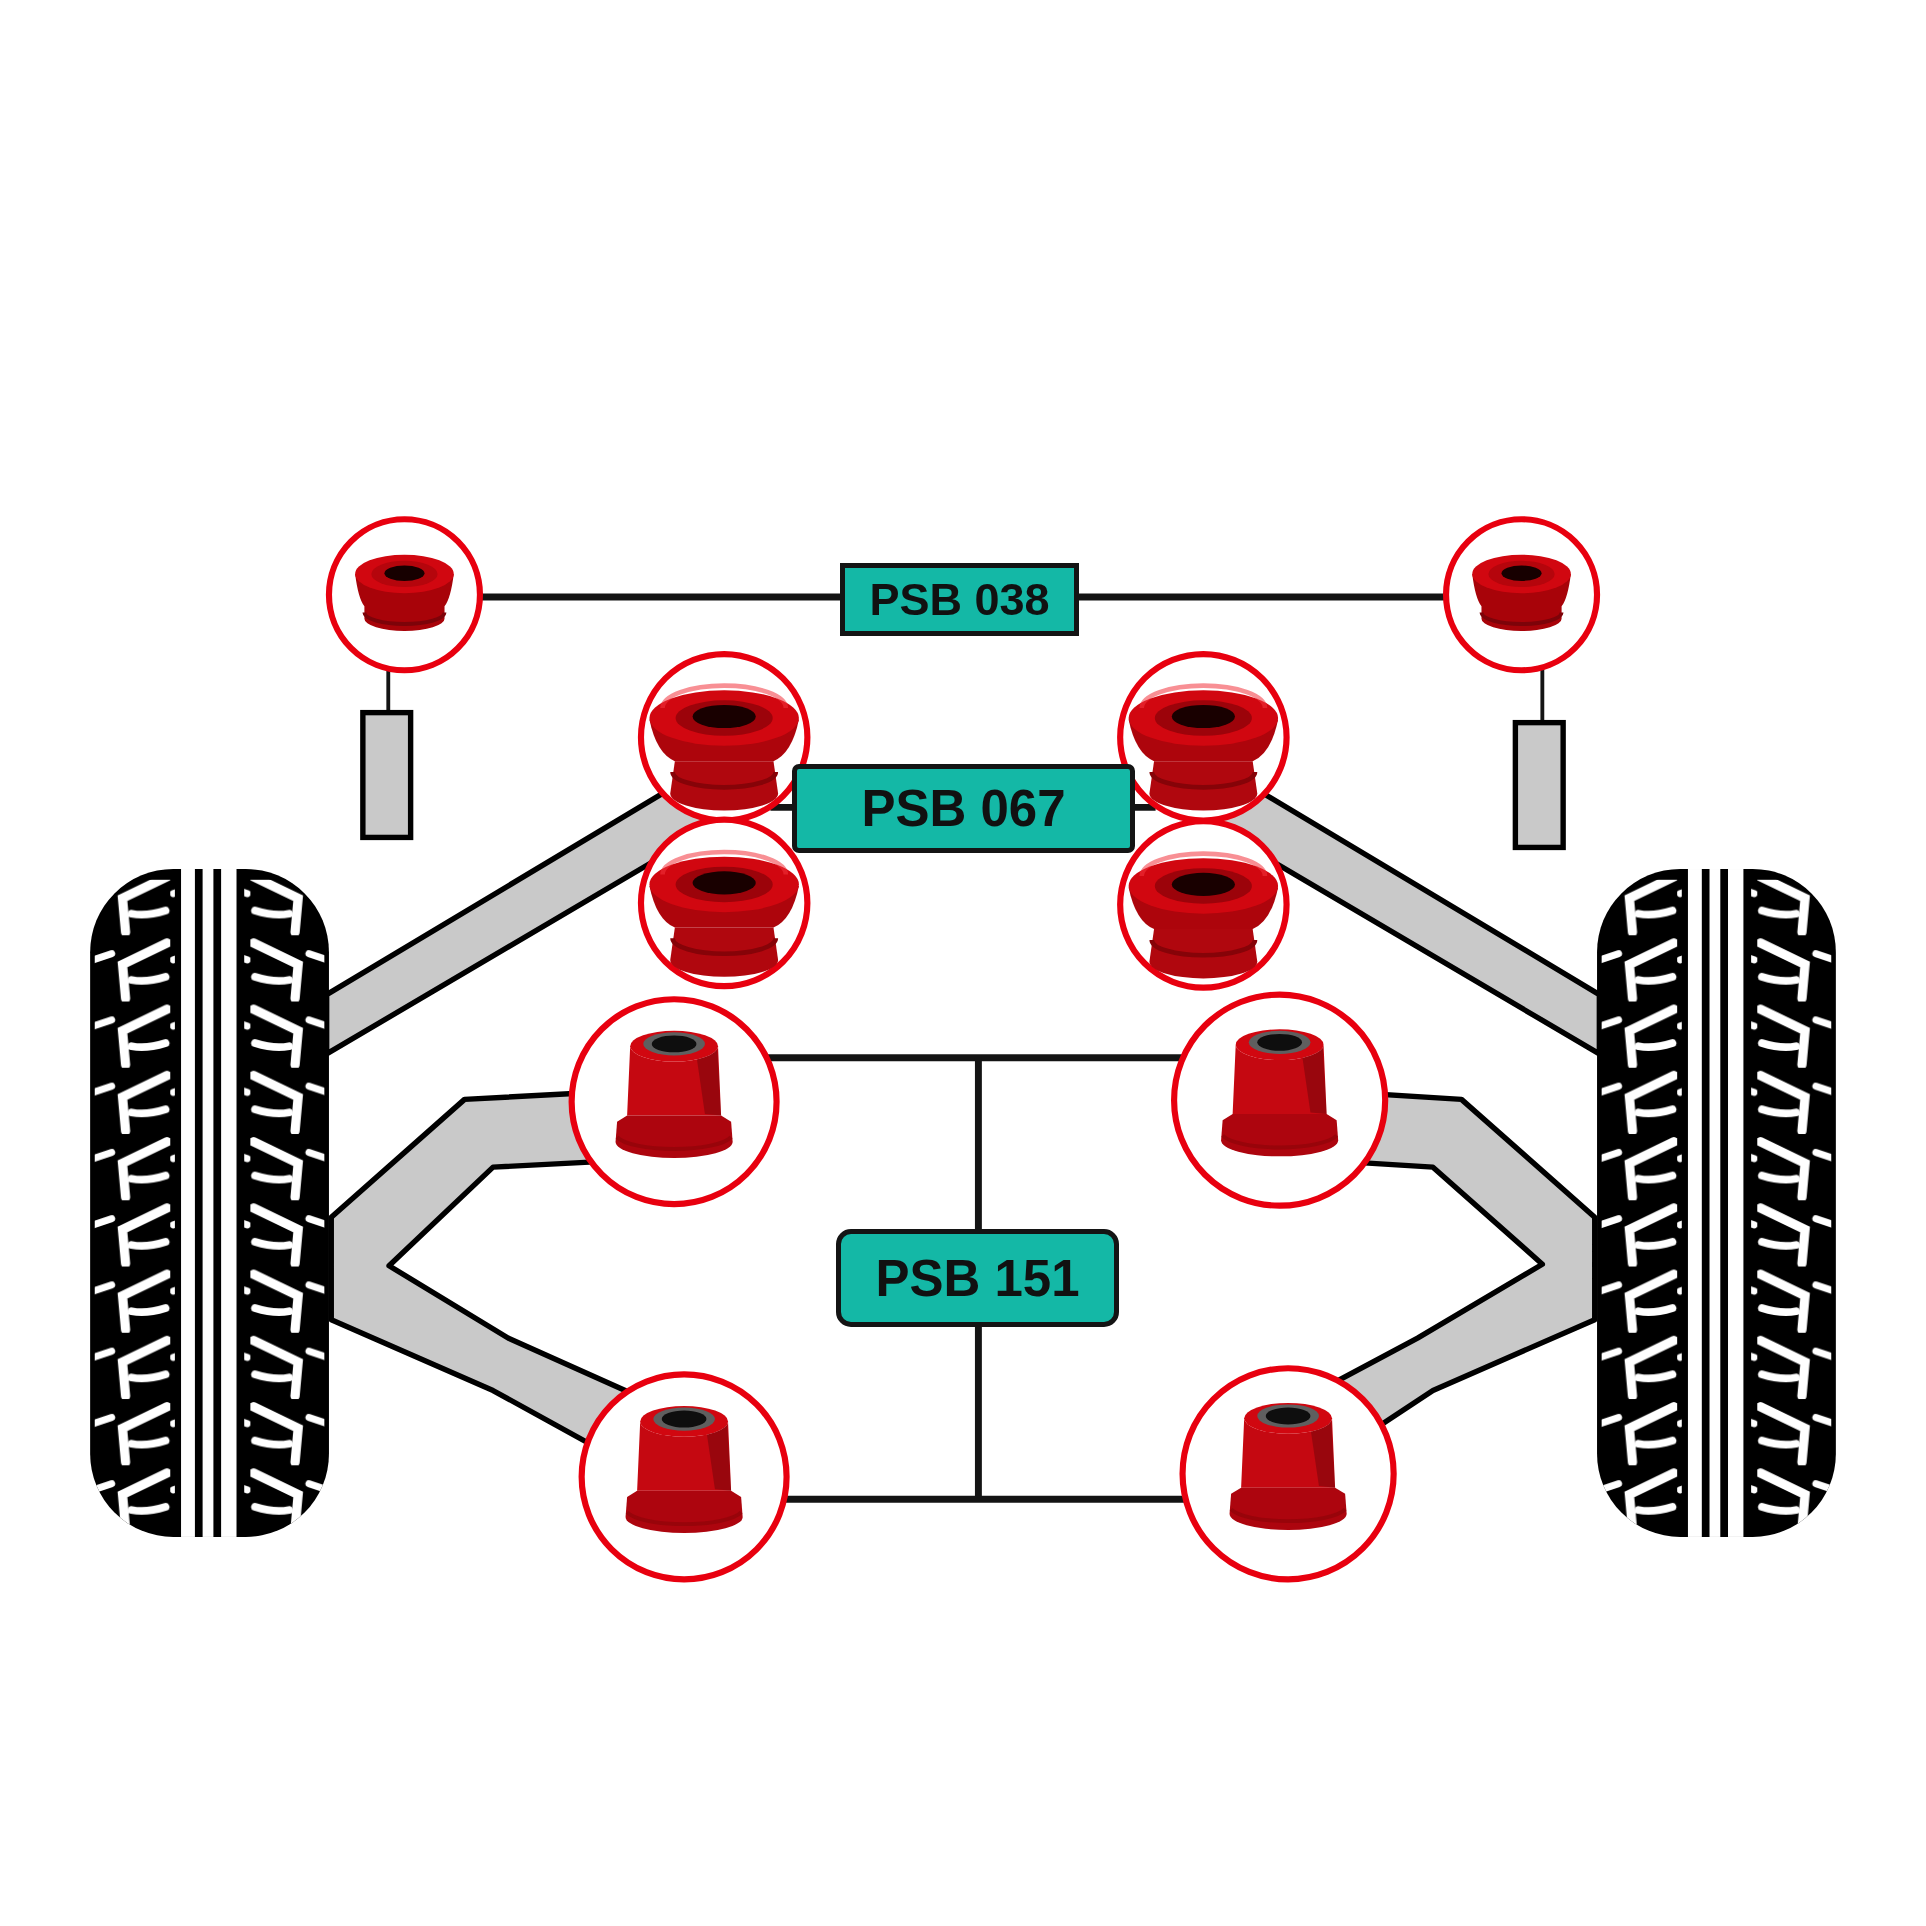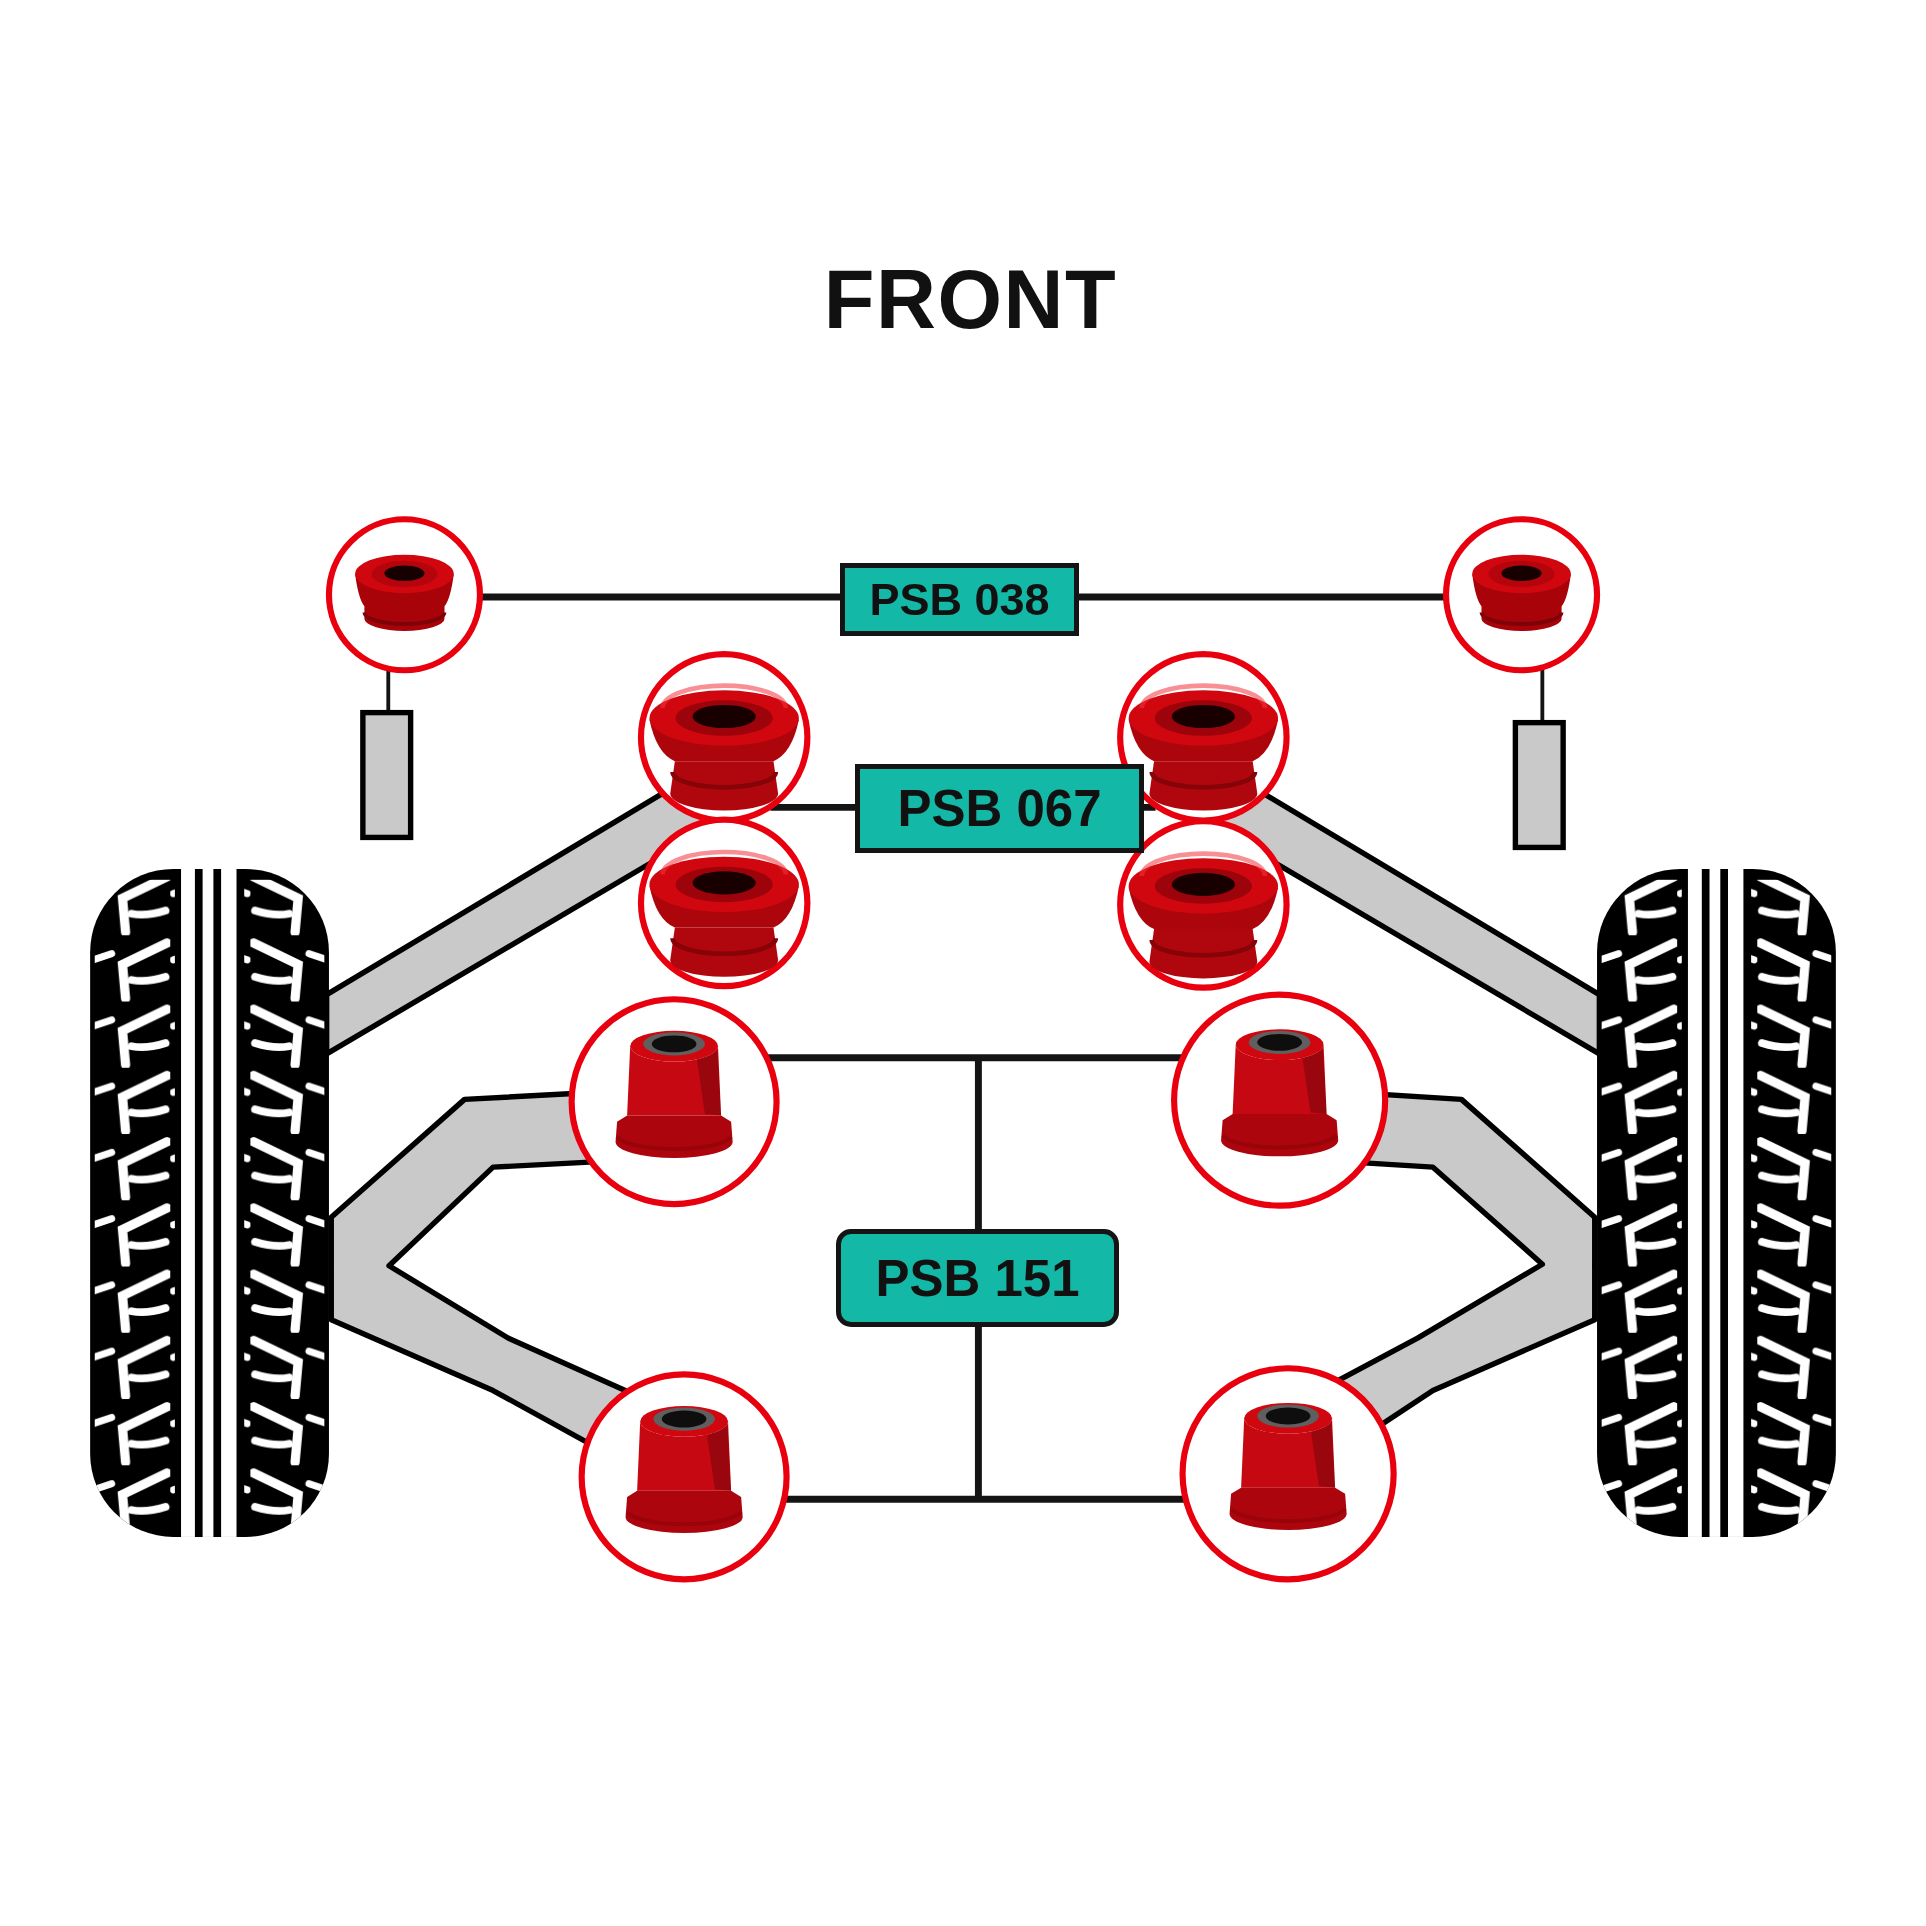--- a/index.html
+++ b/index.html
@@ -25,21 +25,21 @@
     font-size:83px;font-weight:bold;letter-spacing:1.5px;color:#111;
     white-space:nowrap;
   }
   .label-box{
     position:absolute;box-sizing:border-box;
     background:#14b8a6;border:5.4px solid var(--line-black);
     display:flex;align-items:center;justify-content:center;
     font-weight:bold;color:#111;white-space:nowrap;
   }
   .label-psb038{left:840px;top:563px;width:239px;height:73px;font-size:45px;}
-  .label-psb067{left:855px;top:764px;width:289px;height:89px;font-size:51px;}
+  .label-psb067{left:792px;top:764px;width:343px;height:89px;font-size:51px;border-radius:7px;}
   .label-psb151{left:836px;top:1229px;width:283px;height:98px;font-size:51px;border-radius:15px;}
 </style>
 </head>
 <body>
 
 <div class="canvas">
 
   <svg width="1926" height="1926" viewBox="0 0 2500 2500" xmlns="http://www.w3.org/2000/svg">
 
     <defs>
@@ -134,21 +134,20 @@
     <use href="#b067" x="940" y="932"></use>
     <use href="#b067" x="940" y="1148"></use>
     <use href="#b067" x="1562" y="932"></use>
     <use href="#b067" x="1562" y="1150"></use>
     <use href="#b151" x="875" y="1358"></use>
     <use href="#b151" x="888" y="1845"></use>
     <use href="#b151" x="1661" y="1356"></use>
     <use href="#b151" x="1672" y="1841"></use>
   </svg>
 
-  <div class="diagram-title">FRONT</div>
 
   <div class="label-box label-psb038">
     <span>PSB 038</span>
   </div>
   <div class="label-box label-psb067">
     <span>PSB 067</span>
   </div>
   <div class="label-box label-psb151">
     <span>PSB 151</span>
   </div>

